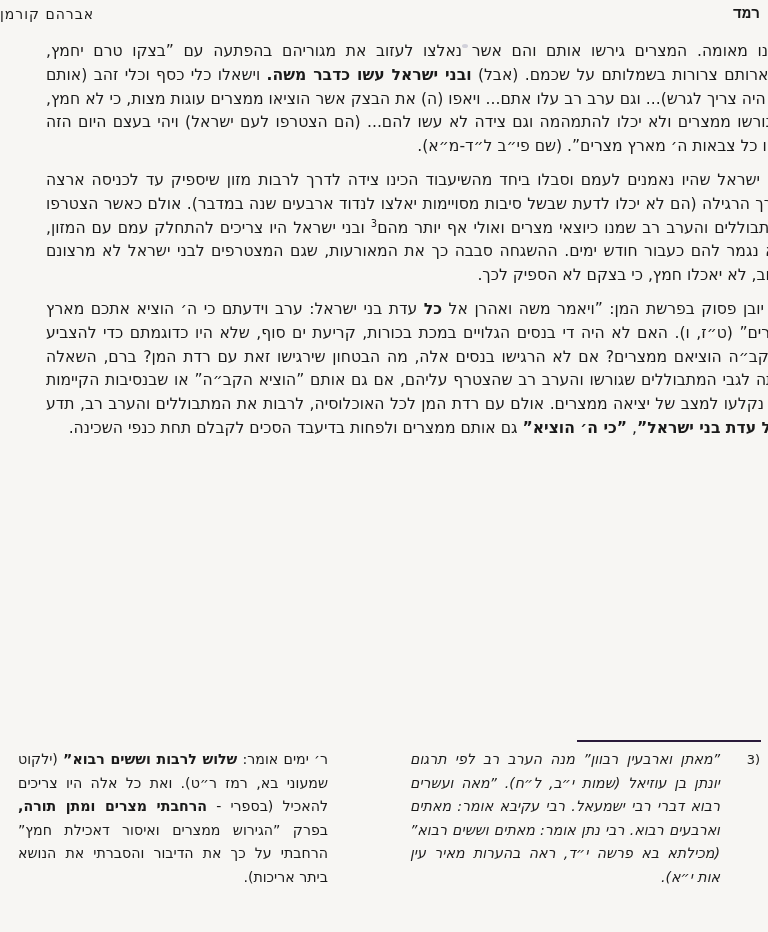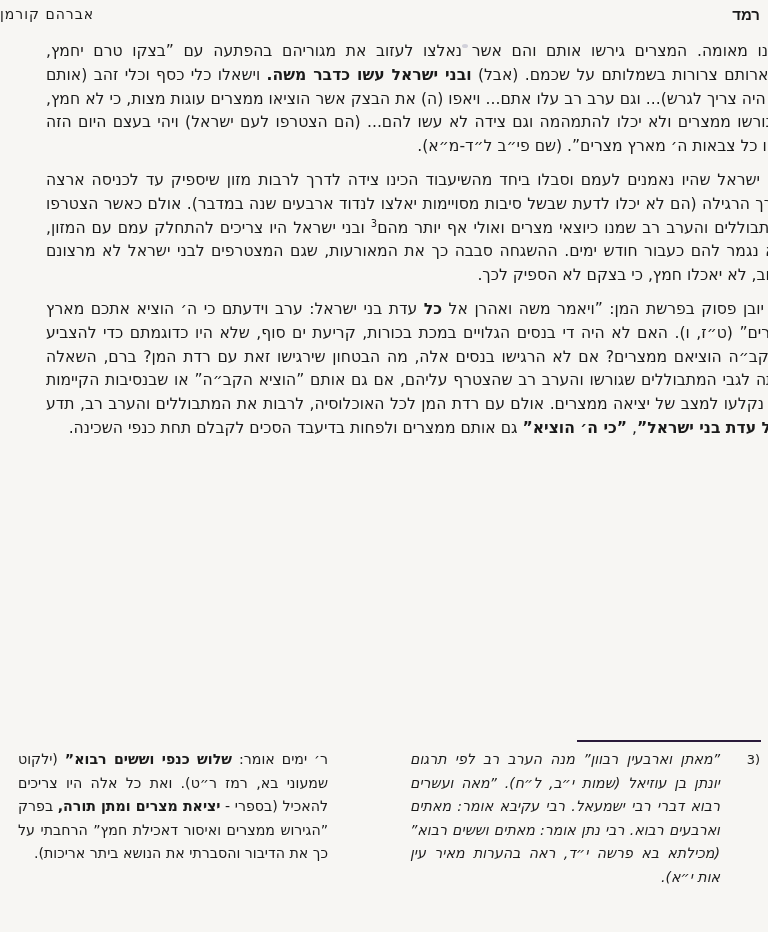--- a/index.html
+++ b/index.html
@@ -25,21 +25,21 @@
       position: absolute;
       top: 6px;
       left: 0;
       width: 768px;
       height: 26px;
     }
     .page-number {
       position: absolute;
       right: 8px;
       top: 0;
-      font-family: Liberation Sans, sans-serif;
+      font-family: Liberation Mono, monospace;
       font-size: 15px;
       font-weight: bold;
     }
     .author {
       position: absolute;
       left: 0; right: 0;
       top: 0;
       text-align: left;
       font-family: "DejaVu Sans", sans-serif;
       font-size: 14px;
@@ -147,17 +147,17 @@
   </div>
 
   <div class="footnote-rule"></div>
 
   <div class="footnotes">
     <span class="fn-marker">3)</span>
     <div class="fn-col right">
       <span>”מאתן וארבעין רבוון” מנה הערב רב לפי תרגום יונתן בן עוזיאל (שמות י״ב, ל״ח). ”מאה ועשרים רבוא דברי רבי ישמעאל. רבי עקיבא אומר: מאתים וארבעים רבוא. רבי נתן אומר: מאתים וששים רבוא” (מכילתא בא פרשה י״ד, ראה בהערות מאיר עין אות י״א).</span>
     </div>
     <div class="fn-col left">
-      <span>ר׳ ימים אומר: </span><span class="bold">שלוש כנפי וששים רבוא”</span><span> (ילקוט שמעוני בא, רמז ר״ט). ואת כל אלה היו צריכים להאכיל (בספרי - </span><span class="bold">יציאת מצרים ומתן תורה,</span><span> בפרק ”הגירוש ממצרים ואיסור דאכילת חמץ” הרחבתי על כך את הדיבור והסברתי את הנושא ביתר אריכות).</span>
+      <span>ר׳ ימים אומר: </span><span class="bold">שלוש לרבות וששים רבוא”</span><span> (ילקוט שמעוני בא, רמז ר״ט). ואת כל אלה היו צריכים להאכיל (בספרי - </span><span class="bold">הרחבתי מצרים ומתן תורה,</span><span> בפרק ”הגירוש ממצרים ואיסור דאכילת חמץ” הרחבתי על כך את הדיבור והסברתי את הנושא ביתר אריכות).</span>
     </div>
   </div>
 
 </div>
 
 </body></html>

